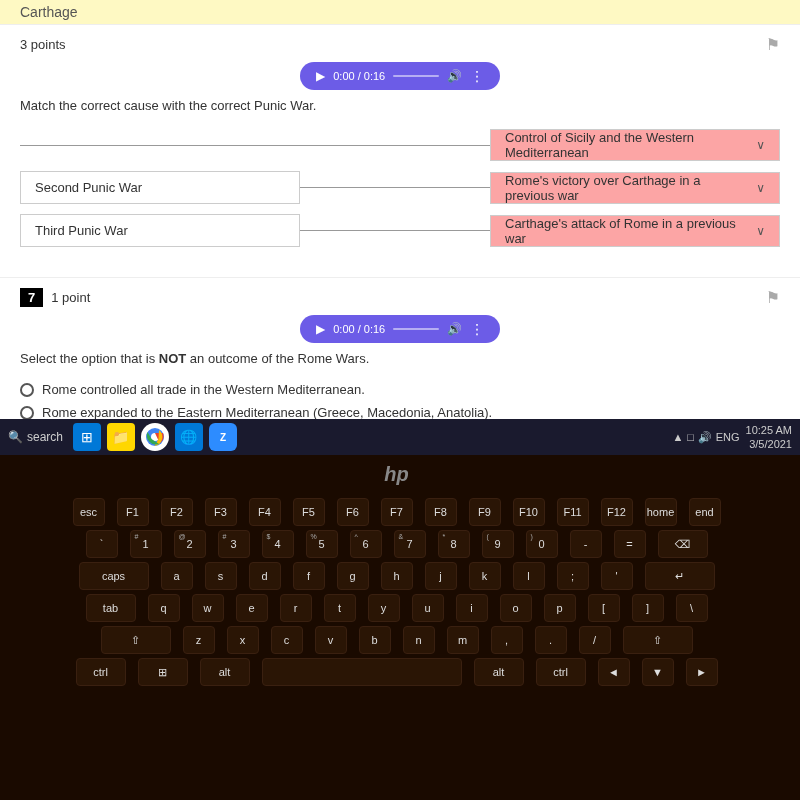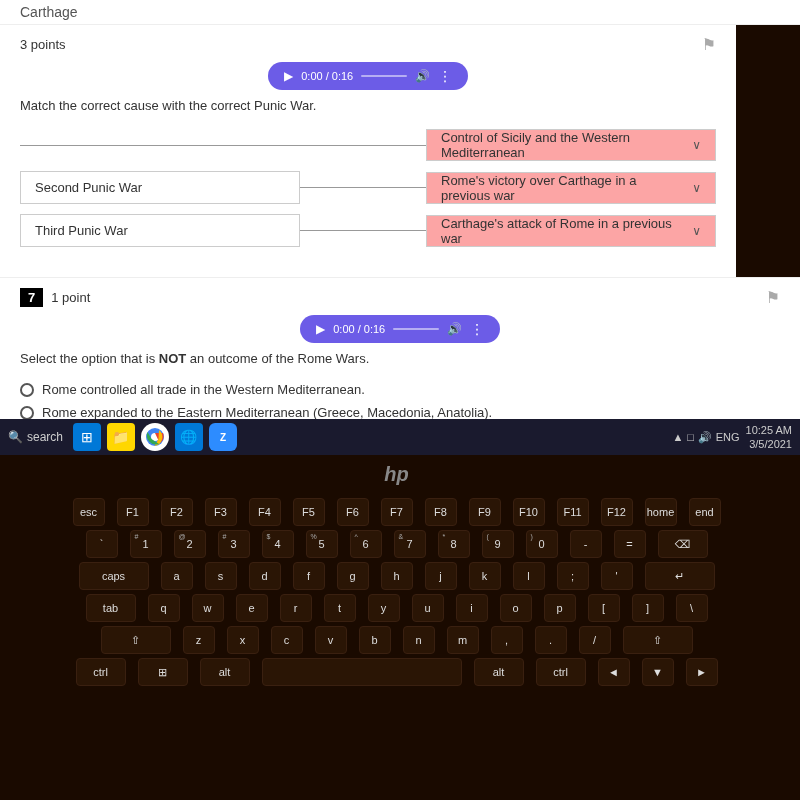--- a/index.html
+++ b/index.html
@@ -8,21 +8,21 @@
       height: 800px;
       overflow: hidden;
       background: #1a0a00;
       font-family: Arial, sans-serif;
       font-size: 14px;
     }
 
     
     .quiz-container {
       background: #fff;
-      width: 736px;
+      width: 800px;
       padding: 10px 20px;
       position: relative;
     }
 
     .question-header {
       display: flex;
       align-items: center;
       gap: 8px;
       margin-bottom: 8px;
     }
@@ -302,21 +302,21 @@
     .key .main {
       font-size: 11px;
     }
 
     .key.wide { min-width: 50px; }
     .key.wider { min-width: 70px; }
     .key.space { min-width: 200px; }
 
     
     .carthage-text {
-      background: #ffffff;
+      background: #fef9c3;
       padding: 4px 20px;
       font-size: 14px;
       color: #555;
       border-bottom: 1px solid #eee;
     }
   </style>
 </head>
 <body>
 
 <div class="carthage-text">

